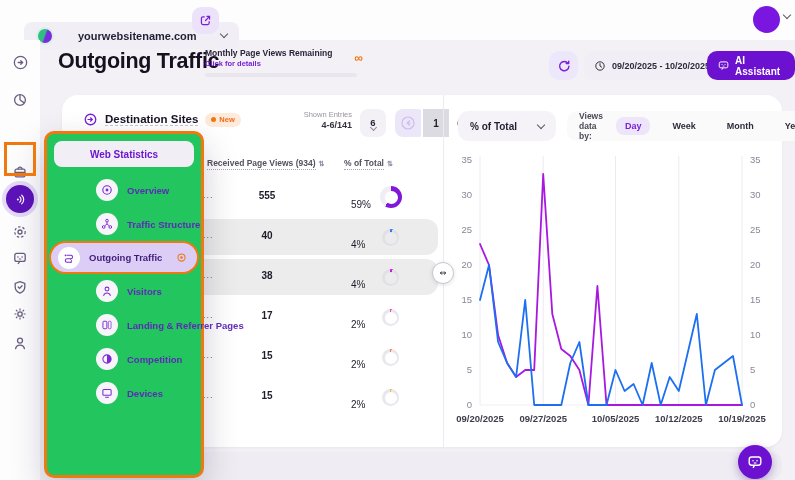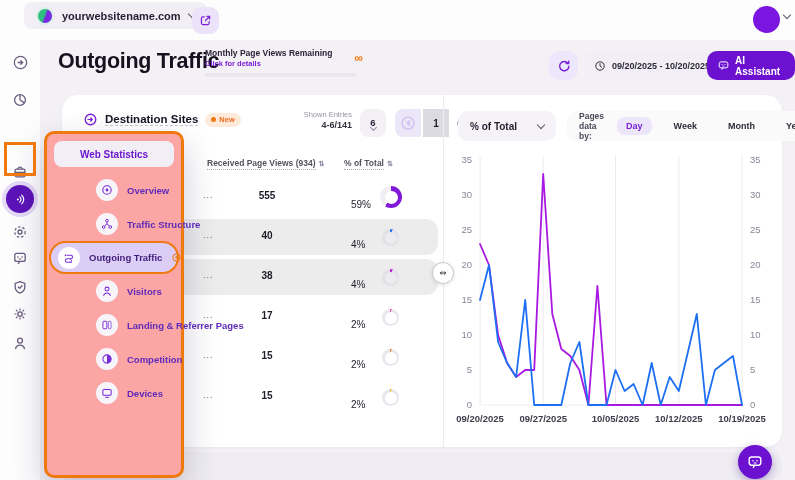--- a/index.html
+++ b/index.html
@@ -3,21 +3,21 @@
 <meta charset="utf-8">
 <style>
   * { margin:0; padding:0; box-sizing:border-box; }
   html,body { width:795px; height:480px; overflow:hidden; }
   body { font-family:"Liberation Sans", sans-serif; background:#f3f1f6; position:relative; color:#1d1830; }
   #app { position:absolute; inset:0; }
   svg { display:block; }
 
   
   .topbar { position:absolute; left:0; top:0; width:795px; height:40px; background:#fdfdfe; z-index:5; }
-  .site-select { position:absolute; left:24px; top:2px; height:27px; background:#f1eff5; border-radius:8px; display:flex; align-items:center; gap:8px; padding:0 12px; cursor:pointer; }
+  .site-select { position:absolute; left:24px; top:22px; height:27px; background:#f1eff5; border-radius:8px; display:flex; align-items:center; gap:24px; padding:0 12px; cursor:pointer; }
   .site-logo { width:18px; height:18px; border-radius:50%; background:linear-gradient(110deg,#2fbf83 45%,#7a2be0 55%); border:2px solid #d9f0e6; }
   .site-name { font-size:11px; font-weight:700; color:#241e33; }
   .chev { width:6px; height:6px; border-right:1.6px solid #5a5565; border-bottom:1.6px solid #5a5565; transform:rotate(45deg); margin-top:-3px; }
   .ext-btn { position:absolute; left:192px; top:7px; width:27px; height:27px; border-radius:9px; background:#ece3fb; display:flex; align-items:center; justify-content:center; }
   .avatar { position:absolute; left:753px; top:6px; width:27px; height:27px; border-radius:50%; background:#7a16e0; }
   .avatar-chev { position:absolute; left:784px; top:15px; }
 
   
   .rail { position:absolute; left:0; top:40px; width:40px; height:440px; background:#fdfdfe; z-index:6; }
   .rail-ic { position:absolute; left:7px; width:26px; height:26px; display:flex; align-items:center; justify-content:center; color:#6a5e80; }
@@ -73,21 +73,21 @@
   
   .metric-pill { position:absolute; left:396px; top:16px; width:98px; height:30px; border-radius:10px; background:#f5f3f7; display:flex; align-items:center; justify-content:space-between; padding:0 12px; cursor:pointer; }
   .metric-text { font-size:10px; font-weight:600; color:#241f30; }
   .showby { position:absolute; left:505px; top:16px; height:30px; border-radius:10px; background:#fafafb; display:flex; align-items:center; gap:13px; padding:0 12px; }
   .showby-label { font-size:8.5px; color:#4d4957; font-weight:600; }
   .period { font-size:9px; font-weight:600; color:#2f2b3a; cursor:pointer; padding:4px 9px; border-radius:8px; }
   .period.active { background:#ede6fb; color:#7a1fd8;text-align:right; }
   .chart-svg { position:absolute; left:388px; top:55px; }
 
   
-  .flyout { position:absolute; left:44px; top:131px; width:140px; height:347px; background:#fca5a5; border:3px solid #f0790f; border-radius:10px; box-shadow:0 14px 34px rgba(30,15,60,.22); z-index:30; }
+  .flyout { position:absolute; left:44px; top:131px; width:160px; height:347px; background:#22c55e; border:3px solid #f0790f; border-radius:10px; box-shadow:0 14px 34px rgba(30,15,60,.22); z-index:30; }
   .flyout-head { margin:7px 7px 6px 7px; height:26px; background:#f1eff5; border-radius:8px; display:flex; align-items:center; justify-content:center; }
   .flyout-head-text { font-size:10px; font-weight:700; color:#6d16cf; }
   .mitem { height:34px; display:flex; align-items:center; gap:9px; padding:0 10px 0 9px; cursor:pointer;margin-left:40px; }
   .micon { width:22px; height:22px; border-radius:50%; background:#f7f5fa; display:flex; align-items:center; justify-content:center; color:#7a2bd6; flex:none; }
   .mlabel { font-size:9.5px; font-weight:700; color:#5d2bb8; white-space:nowrap; }
   .mitem.active { background:#dccdf6; border-radius:999px; margin:0 2px; border:2.5px solid #f0790f; height:33px; padding-left:7px; }
   .mitem.active .micon { background:#fff; }
   .mitem.active .mlabel { color:#3f1d7a; }
   .mtarget { margin-left:auto; flex:none; }
 
@@ -297,21 +297,21 @@
       <svg width="12" height="12" viewBox="0 0 16 16">
           <path d="M4.5 8 h7 M6.3 6.2 4.5 8 l1.8 1.8 M9.7 6.2 11.5 8 l-1.8 1.8" fill="none" stroke="#2b2833" stroke-width="1.2" stroke-linecap="round"></path>
         </svg>
     </div>
 
     <div class="metric-pill">
       <span class="metric-text">% of Total</span>
       <span class="chev"></span>
     </div>
     <div class="showby">
-      <span class="showby-label">Pages data by:</span>
+      <span class="showby-label">Views data by:</span>
       <span class="period active">Day</span>
       <span class="period">Week</span>
       <span class="period">Month</span>
       <span class="period">Year</span>
     </div>
     <svg class="chart-svg" id="chart" width="325" height="290" viewBox="0 0 325 290">
         <line x1="30.0" y1="6" x2="30.0" y2="255" stroke="#eceaf0" stroke-width="1"></line>
         <text x="30.0" y="272" text-anchor="middle" font-size="9.5" font-weight="600" fill="#3f3b4a" font-family="Liberation Sans, sans-serif">09/20/2025</text>
         <line x1="93.2" y1="6" x2="93.2" y2="255" stroke="#eceaf0" stroke-width="1"></line>
         <text x="93.2" y="272" text-anchor="middle" font-size="9.5" font-weight="600" fill="#3f3b4a" font-family="Liberation Sans, sans-serif">09/27/2025</text>

